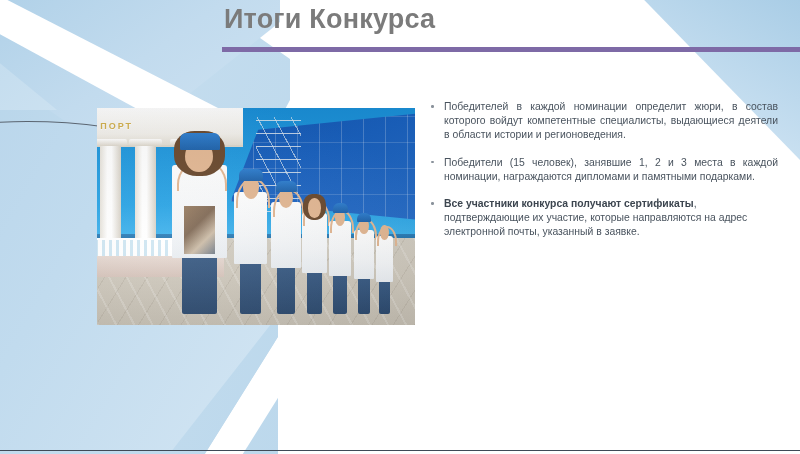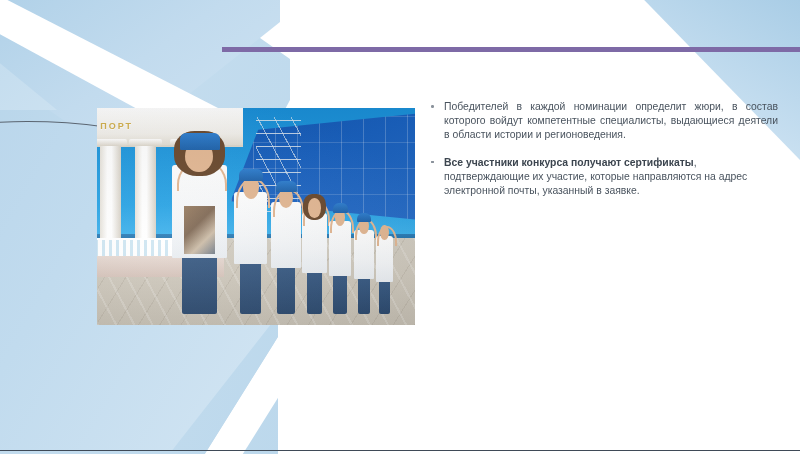--- a/index.html
+++ b/index.html
@@ -316,20 +316,21 @@
     <div class="shape-left-body"></div>
     <div class="shape-chevron"></div>
     <div class="shape-white-stripe-1"></div>
     <div class="shape-corner-sliver"></div>
     <div class="shape-hill"></div>
     <div class="shape-white-stripe-2"></div>
     <div class="shape-tr-triangle"></div>
     <div class="shape-bottom-rule"></div>
   </div>
 
+  <div class="title">Итоги Конкурса</div>
   <div class="title-rule"></div>
 
   <div class="photo">
     <div class="photo-inner">
       <div class="ph-sky"></div>
       <div class="ph-sea"></div>
       <div class="ph-tent"></div>
       <div class="ph-scaffold"></div>
       <div class="ph-ground"></div>
 
@@ -400,20 +401,20 @@
 
       <div class="photo-grain"></div>
     </div>
   </div>
 
   <div class="bullets">
     <div class="bullet">
       <span class="dot"></span><span>Победителей в каждой номинации определит жюри, в состав которого войдут компетентные специалисты, выдающиеся деятели в области истории и регионоведения.</span>
     </div>
     <div class="bullet">
-      <span class="dot"></span>
+      <span class="dot"></span><span>Победители (15 человек), занявшие 1, 2 и 3 места в каждой номинации, награждаются дипломами и памятными подарками.</span>
     </div>
     <div class="bullet last">
       <span class="dot"></span><span class="lead">Все участники конкурса получают сертификаты</span><span>, подтверждающие их участие, которые направляются на адрес электронной почты, указанный в заявке.</span>
     </div>
   </div>
 
 </div>
 
 </body></html>

